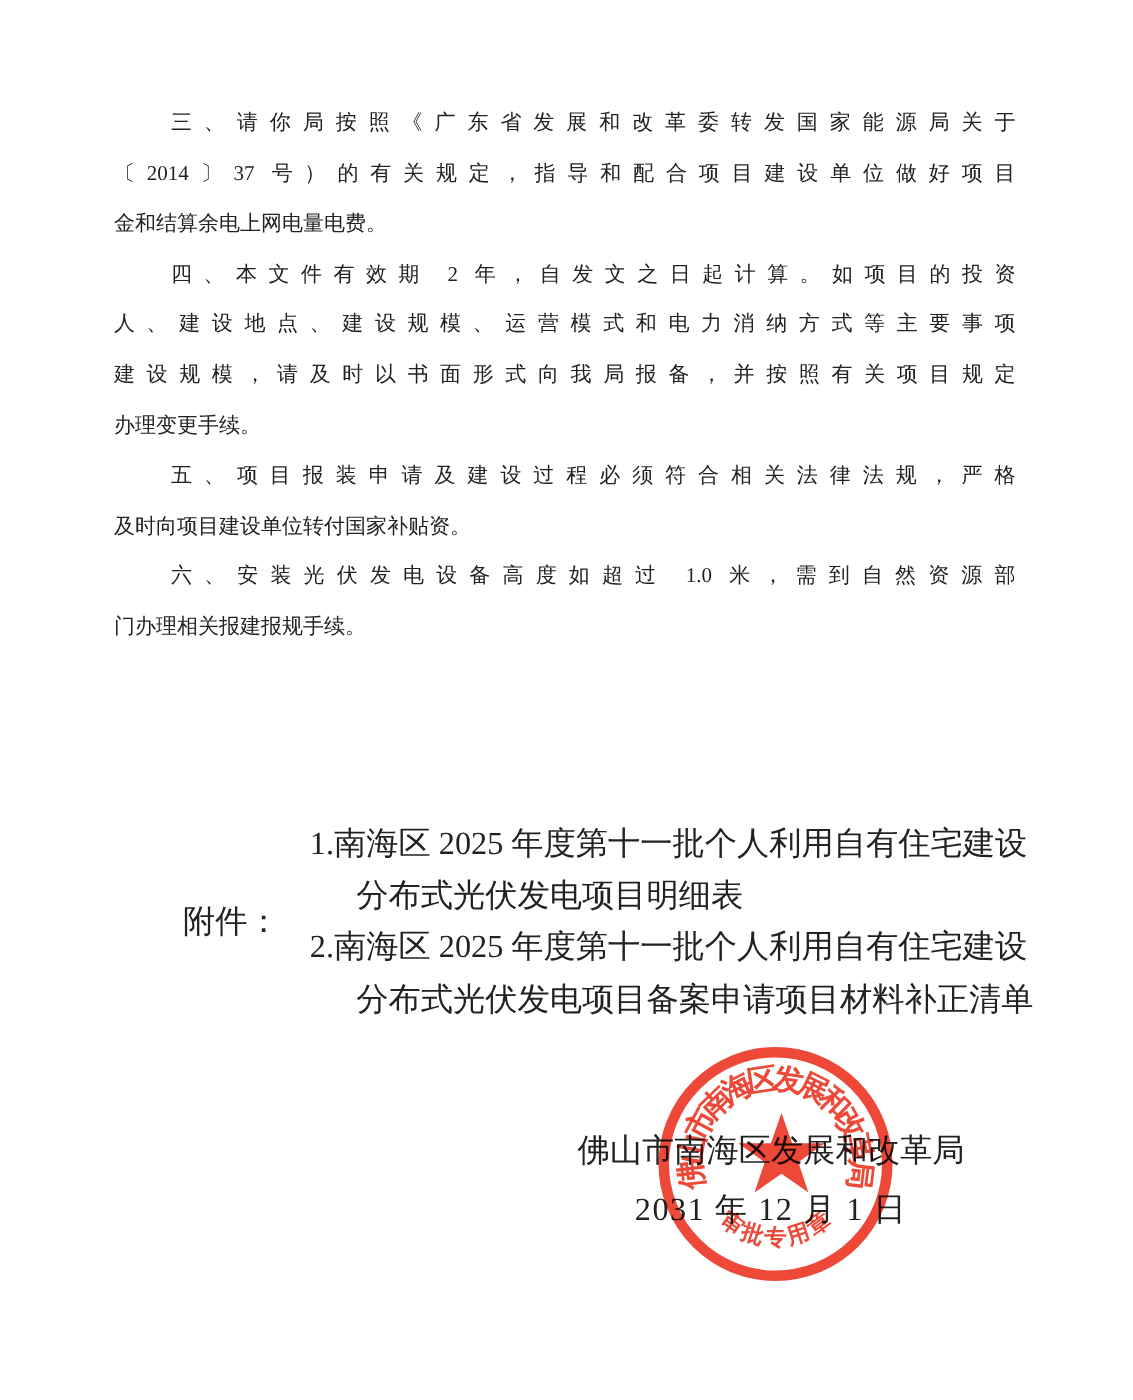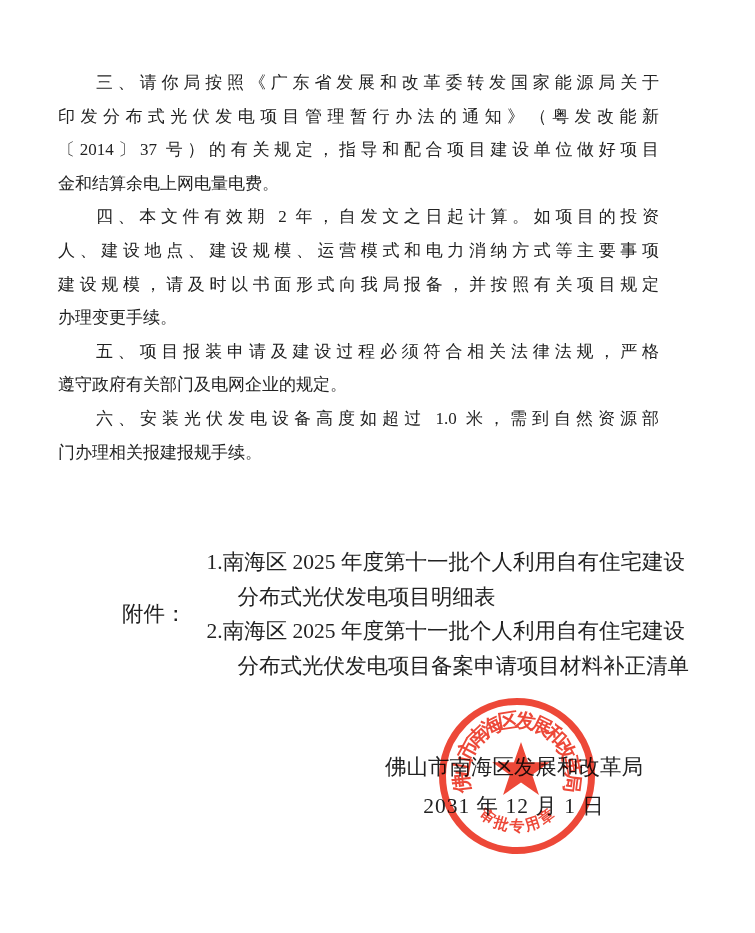--- a/index.html
+++ b/index.html
@@ -9,24 +9,24 @@
     height: 933px;
     background: var(--page-bg, #ffffff);
     overflow: hidden;
     font-family: "Liberation Serif", "DejaVu Serif", serif;
     color: var(--text-color, #222222);
   }
 
   
   .doc-body {
     position: absolute;
-    left: 58px;
+    left: 76px;
     top: 66px;
     width: 601px;
-    font-size: 17px;
+    font-size: 14px;
     line-height: 33.6px;
   }
   .line {
     height: 33.6px;
     white-space: nowrap;
     overflow: visible;
   }
   .line.just {
     text-align: justify;
     text-align-last: justify;
@@ -106,31 +106,30 @@
   .seal-bottom span { font-size: 15px; }
 </style>
 </head>
 <body>
 
 <div class="page">
 
   <div class="doc-body">
 
     <div class="line just indent">三、请你局按照《广东省发展和改革委转发国家能源局关于</div>
-    <div class="line just">印发分布式光伏发电项目管理暂行办法的通知》（粤发改能新</div>
     <div class="line just">〔2014〕37 号）的有关规定，指导和配合项目建设单位做好项目</div>
     <div class="line">金和结算余电上网电量电费。</div>
 
     <div class="line just indent">四、本文件有效期 2 年，自发文之日起计算。如项目的投资</div>
     <div class="line just">人、建设地点、建设规模、运营模式和电力消纳方式等主要事项</div>
     <div class="line just">建设规模，请及时以书面形式向我局报备，并按照有关项目规定</div>
     <div class="line">办理变更手续。</div>
 
     <div class="line just indent">五、项目报装申请及建设过程必须符合相关法律法规，严格</div>
-    <div class="line">遵守政府有关部门及电网企业的规定。</div>
+    <div class="line">及时向项目建设单位转付国家补贴资。</div>
 
     <div class="line just indent">六、安装光伏发电设备高度如超过 1.0 米，需到自然资源部</div>
     <div class="line">门办理相关报建报规手续。</div>
   </div>
 
   <div class="attachment">
     <span class="att-label">附件：</span>
     <div class="att-items">
       <div class="att-item">
         <div class="att-line">1.南海区 2025 年度第十一批个人利用自有住宅建设</div>

